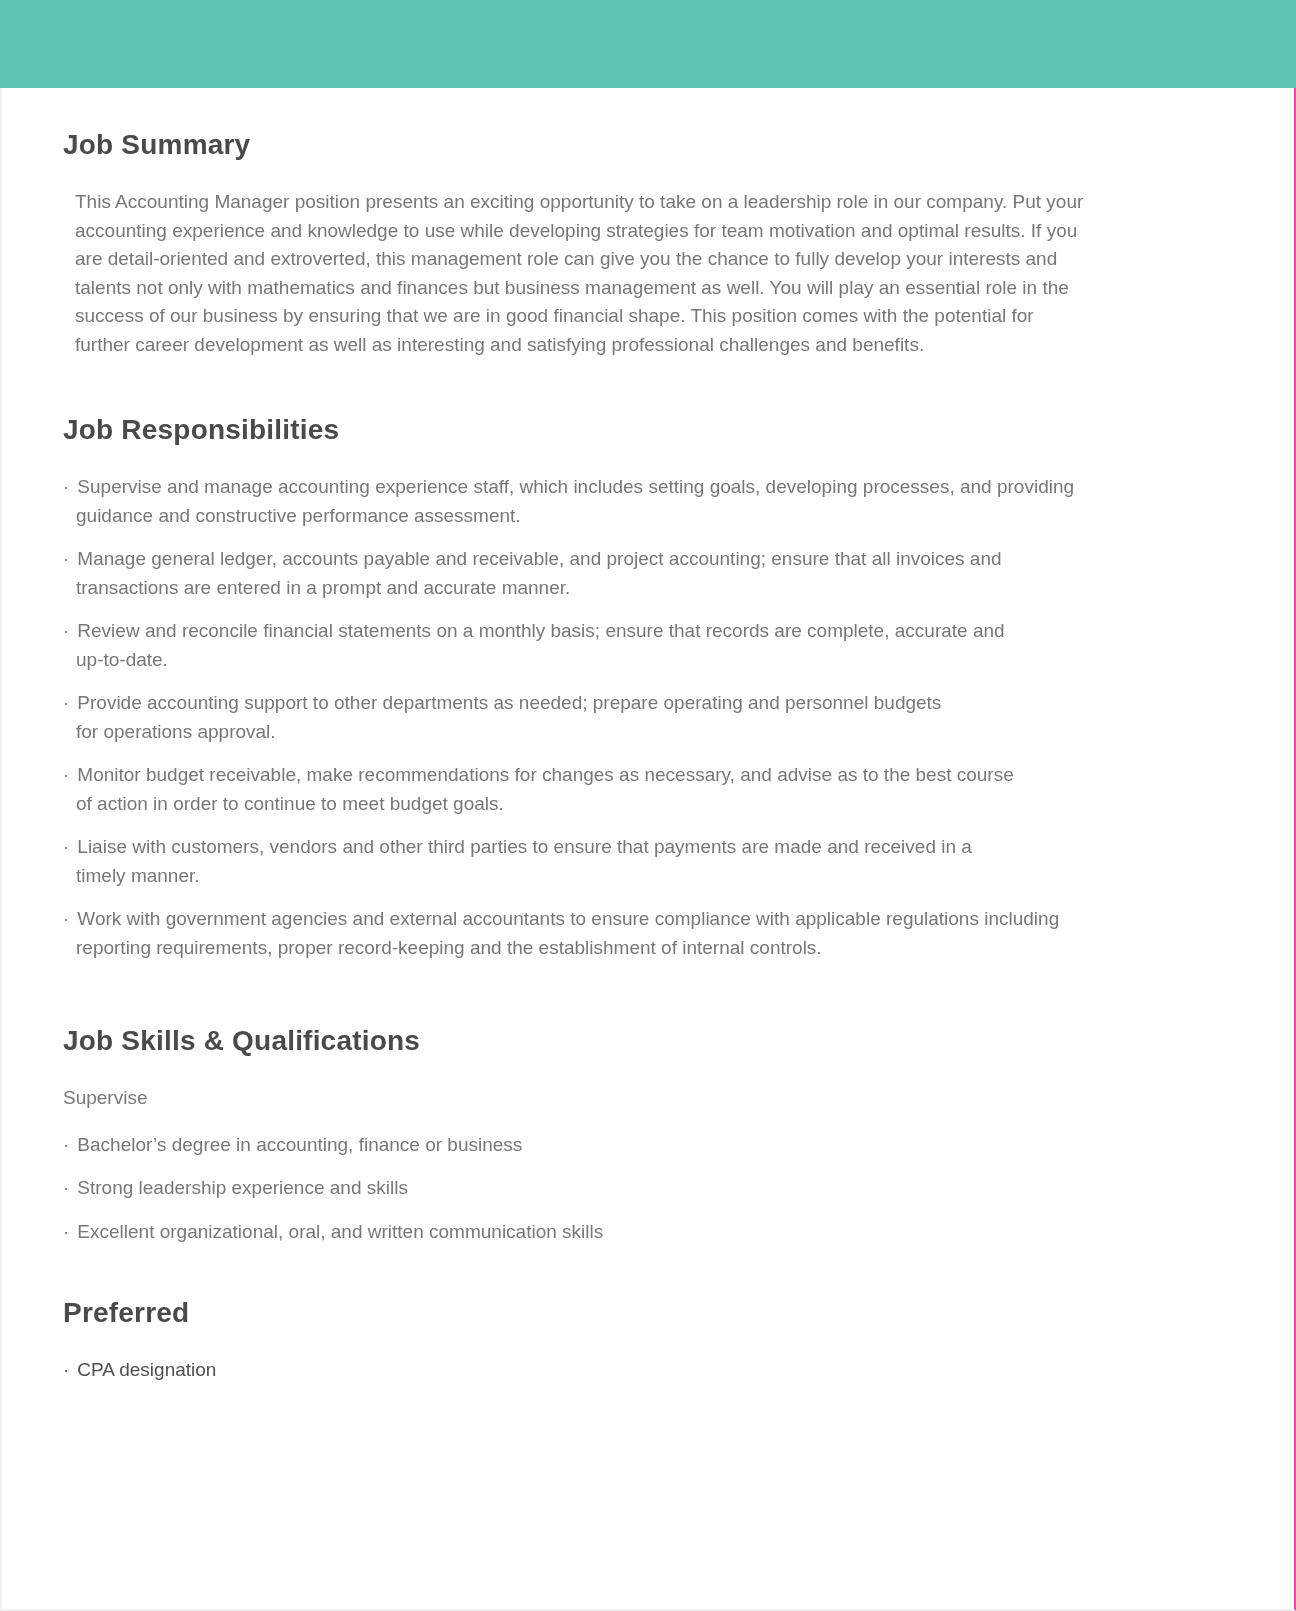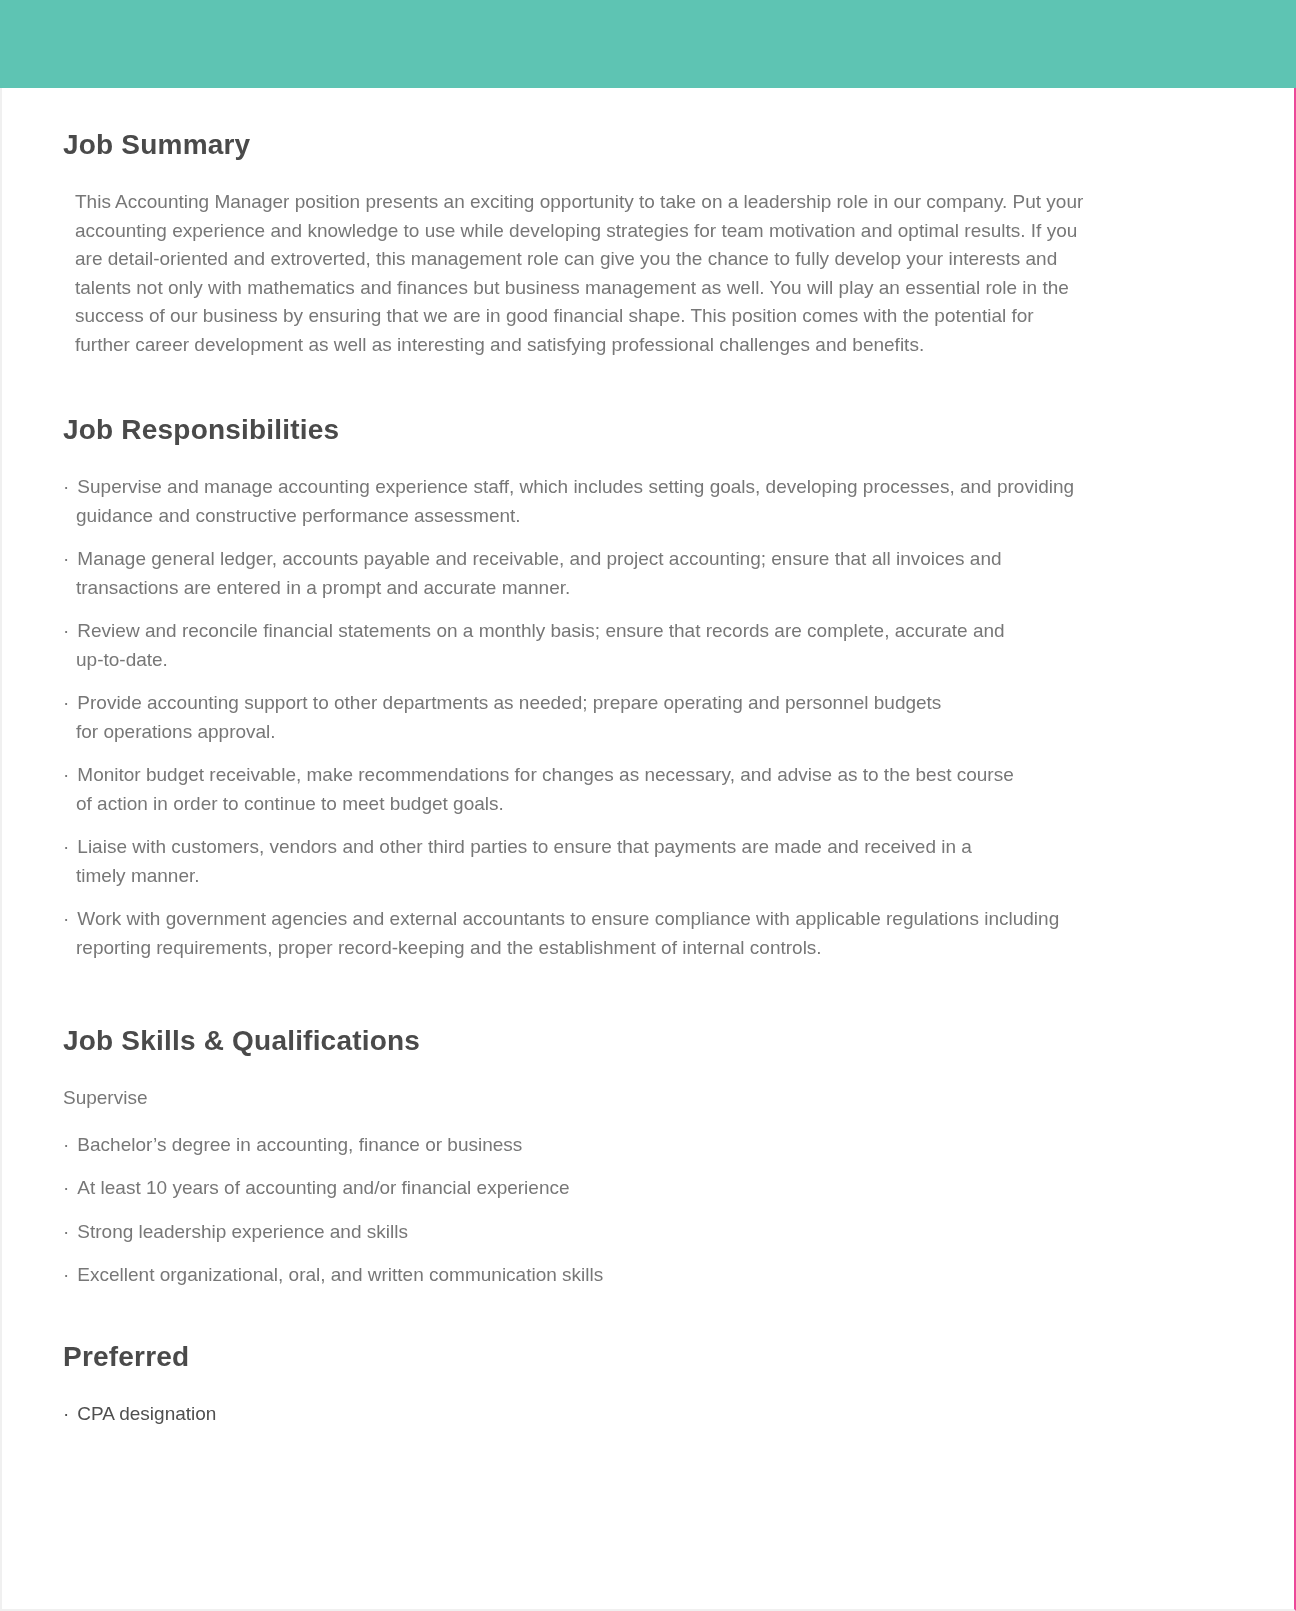--- a/index.html
+++ b/index.html
@@ -110,21 +110,20 @@
           <p class="bullet"><span class="dot">·</span><span class="btext">Work with government agencies and external accountants to ensure compliance with applicable regulations including
 reporting requirements, proper record-keeping and the establishment of internal controls.</span></p>
         </div>
       </section>
 
       <section class="section skills-gap">
         <h2>Job Skills &amp; Qualifications</h2>
         <p class="subheading">Supervise</p>
         <div class="bullets">
           <p class="bullet"><span class="dot">·</span><span class="btext">Bachelor’s degree in accounting, finance or business</span></p>
-          <p class="bullet"><span class="dot">·</span><span class="btext">At least 10 years of accounting and/or financial experience</span></p>
           <p class="bullet"><span class="dot">·</span><span class="btext">Strong leadership experience and skills</span></p>
           <p class="bullet"><span class="dot">·</span><span class="btext">Excellent organizational, oral, and written communication skills</span></p>
         </div>
       </section>
 
       <section class="section preferred preferred-gap">
         <h2>Preferred</h2>
         <div class="bullets">
           <p class="bullet"><span class="dot">·</span><span class="btext">CPA designation</span></p>
         </div>

